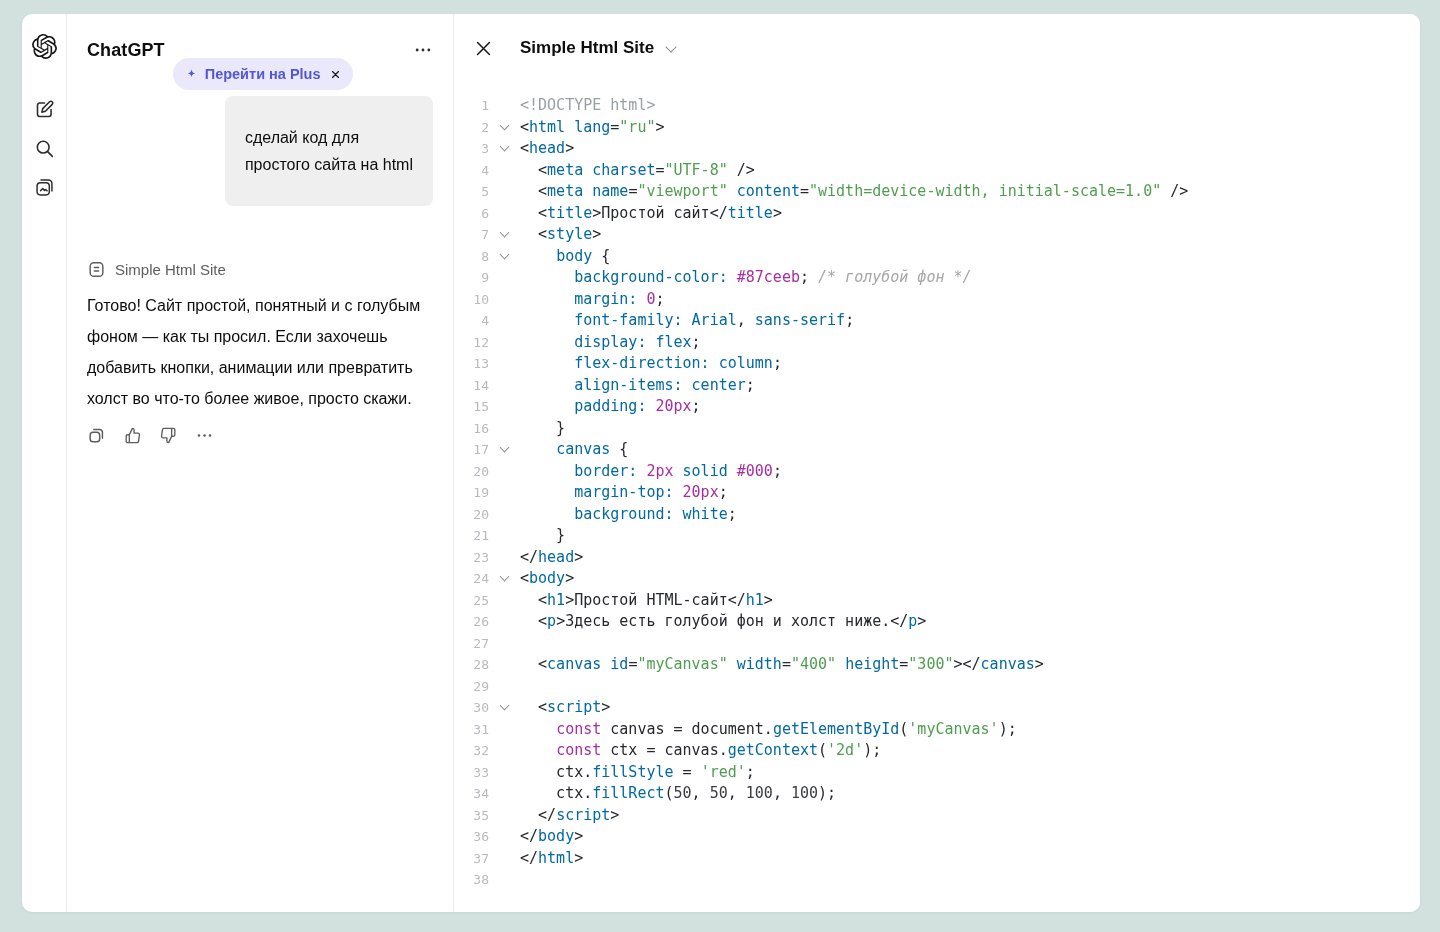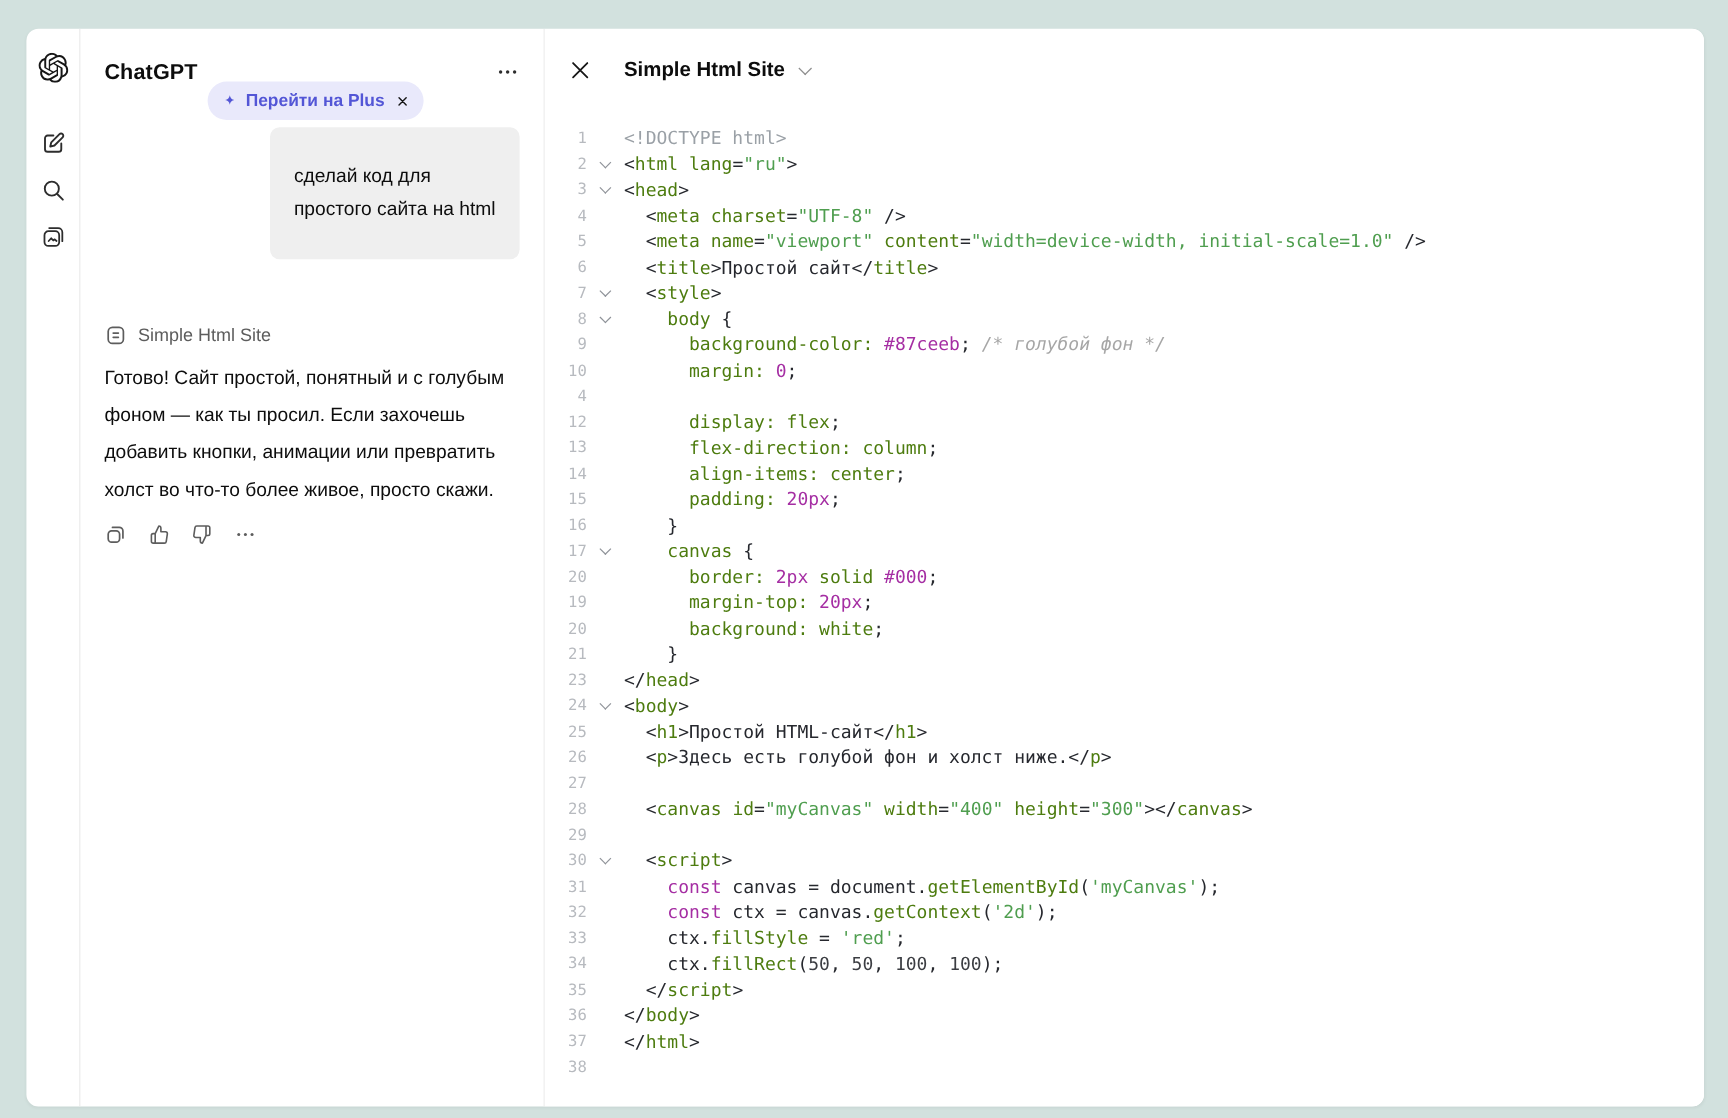--- a/index.html
+++ b/index.html
@@ -4,21 +4,21 @@
 <style>
   * { box-sizing: border-box; }
   html,body { margin:0; padding:0; }
   body {
     width:1440px; height:932px; position:relative; overflow:hidden;
     background:#d2e1de;
     font-family:"Liberation Sans", sans-serif;
     color:#0d0d0d;
   }
   .window{
-    position:absolute; left:22px; top:24px; width:1398px; height:898px;
+    position:absolute; left:22px; top:14px; width:1398px; height:898px;
     background:#ffffff; border-radius:10px; display:flex; overflow:hidden;
     box-shadow:0 1px 3px rgba(0,0,0,0.05);
   }
   
   .rail{
     flex:0 0 45px; border-right:1px solid #ececec;
     display:flex; flex-direction:column; align-items:center; padding-top:20px;
   }
   .rail .logo{ width:25px; height:25px; color:#171717; margin-bottom:31px; cursor:pointer;}
   .rail-icon{ width:21px; height:21px; color:#2d2d2d; margin:9px 0; cursor:pointer;}
@@ -69,21 +69,21 @@
   .code-line{ display:flex; height:21.5px; }
   .gutter{
     flex:0 0 35px; text-align:right; color:#b7babf;
     font-size:13px; line-height:21.5px; user-select:none;
   }
   .fold{ flex:0 0 31px; display:flex; align-items:center; justify-content:center; }
   .chev{ display:block; width:7px; height:7px; margin-top:-4px;
     border-left:1.6px solid #8f9399; border-bottom:1.6px solid #8f9399; transform:rotate(-45deg); }
   .codetext{ white-space:pre; font-size:15px; line-height:21.5px; color:#26282e; }
   .tk-t{ color:#26282e; }
-  .tk-o{ color:#4d7c0f;text-align:right; }
+  .tk-o{ color:#0369a1;text-align:right; }
   .tk-g{ color:#4f9e4f; }
   .tk-p{ color:#a52ea3; }
   .tk-n{ color:#3b3d42; }
   .tk-d{ color:#9aa0a6; }
   .tk-c{ color:#a6a6a6; font-style:italic; }
 </style>
 </head>
 <body>
 
 <div class="window">
@@ -244,20 +244,21 @@
             <span class="codetext"><span class="tk-t">      </span><span class="tk-o">background-color:</span><span class="tk-t"> </span><span class="tk-p">#87ceeb</span><span class="tk-t">; </span><span class="tk-c">/* голубой фон */</span></span>
           </div>
           <div class="code-line">
             <span class="gutter">10</span>
             <span class="fold"></span>
             <span class="codetext"><span class="tk-t">      </span><span class="tk-o">margin:</span><span class="tk-t"> </span><span class="tk-p">0</span><span class="tk-t">;</span></span>
           </div>
           <div class="code-line">
             <span class="gutter">4</span>
             <span class="fold"></span>
+            <span class="codetext"><span class="tk-t">      </span><span class="tk-o">font-family:</span><span class="tk-t"> </span><span class="tk-o">Arial</span><span class="tk-t">, </span><span class="tk-o">sans-serif</span><span class="tk-t">;</span></span>
           </div>
           <div class="code-line">
             <span class="gutter">12</span>
             <span class="fold"></span>
             <span class="codetext"><span class="tk-t">      </span><span class="tk-o">display:</span><span class="tk-t"> </span><span class="tk-o">flex</span><span class="tk-t">;</span></span>
           </div>
           <div class="code-line">
             <span class="gutter">13</span>
             <span class="fold"></span>
             <span class="codetext"><span class="tk-t">      </span><span class="tk-o">flex-direction:</span><span class="tk-t"> </span><span class="tk-o">column</span><span class="tk-t">;</span></span>

